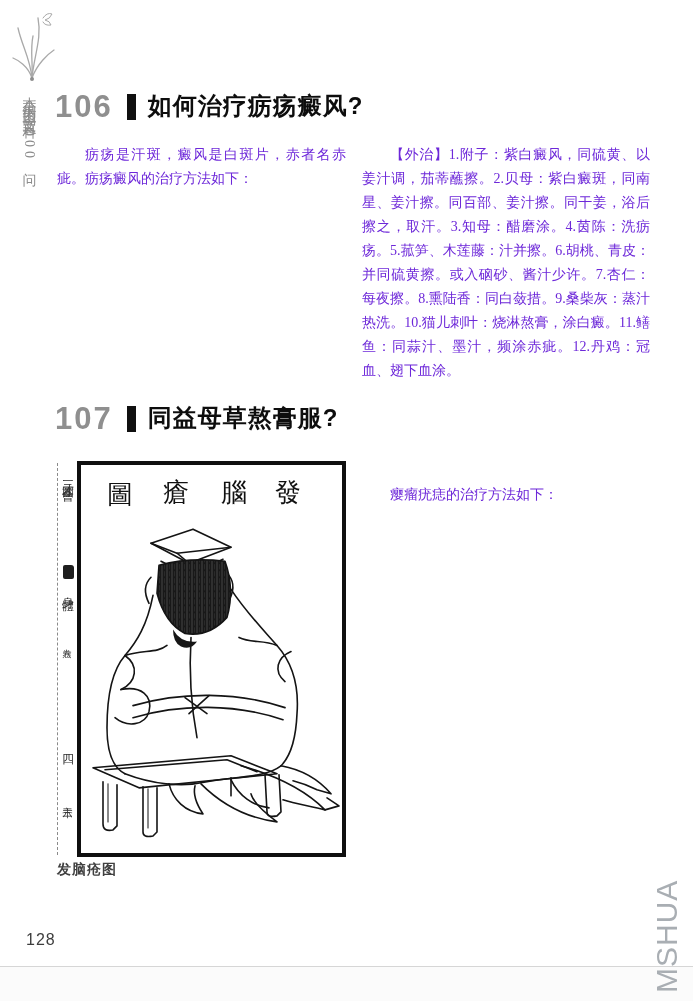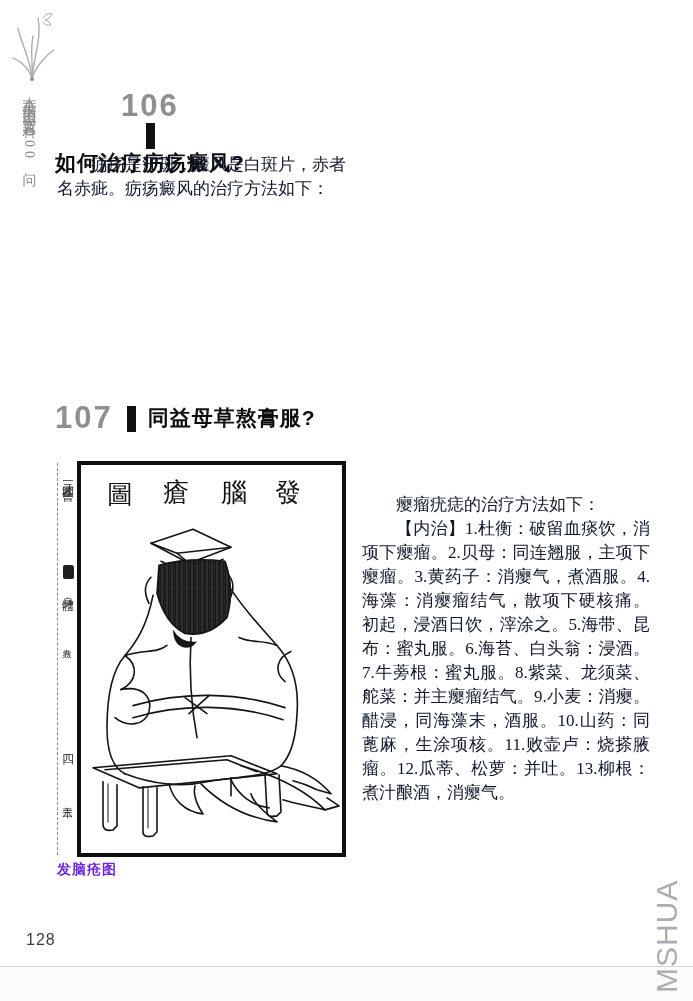--- a/index.html
+++ b/index.html
@@ -8,24 +8,24 @@
 
   
   .spine-plant{position:absolute;left:10px;top:6px;}
   .spine-title{position:absolute;left:20px;top:86px;writing-mode:vertical-rl;text-orientation:mixed;
         font-size:14px;letter-spacing:4px;color:#8b8b8b;}
 
   
   .sec-header{position:absolute;display:flex;align-items:center;font-family:"Liberation Sans",sans-serif;}
   .sec-num{font-size:31px;font-weight:bold;color:#8f8f8f;letter-spacing:2px;line-height:1;}
   .sec-bar{width:9px;height:26px;background:#101010;margin:2px 12px 0 14px;}
-  .sec-title{font-size:21px;font-weight:bold;color:#0d0d0d;letter-spacing:1px;}
+  .sec-title{font-size:24px;font-weight:bold;color:#0d0d0d;letter-spacing:1px;}
 
   
-  .col{position:absolute;font-size:17px;line-height:24px;text-align:justify;color:#0f172a;margin-top:10px;}
+  .col{position:absolute;font-size:14px;line-height:24px;text-align:justify;color:#6d28d9;}
   .col p{margin:0;text-indent:2em;}
   .col-106-left{left:57px;top:143px;width:289px;}
   .col-106-right{left:362px;top:143px;width:288px;}
   .col-107-right{left:362px;top:483px;width:288px;}
 
   
   .woodcut{position:absolute;left:57px;top:461px;width:289px;height:396px;}
   .wc-gutter{position:absolute;left:0;top:2px;bottom:2px;width:20px;border-left:1px dashed #8a8a8a;}
   .wc-gutter .g{position:absolute;left:4px;writing-mode:vertical-rl;text-orientation:upright;
         font-size:12px;line-height:1;color:#2b2b2b;letter-spacing:3px;}
@@ -33,21 +33,21 @@
   .wc-seal{position:absolute;left:5px;top:102px;width:11px;height:14px;background:#1e1e1e;border-radius:2px 3px 2px 2px;}
   .wc-gutter .g-mid{top:124px;}
   .wc-gutter .g-small{top:178px;font-size:9px;letter-spacing:1px;color:#444;}
   .wc-gutter .g-num1{top:282px;}
   .wc-gutter .g-num2{top:336px;font-size:10px;letter-spacing:1px;}
   .wc-frame{position:absolute;left:20px;right:0;top:0;bottom:0;border:4px solid #0f0f0f;background:#fff;}
   .wc-art{width:100%;height:100%;display:block;}
   .wc-title-text{font-family:"Liberation Serif",serif;font-size:26px;fill:#111;}
 
   .caption{position:absolute;left:57px;top:861px;font-family:Liberation Sans, sans-serif;
-        font-weight:bold;font-size:14px;color:#6d28d9;letter-spacing:1px;}
+        font-weight:bold;font-size:14px;color:#404040;letter-spacing:1px;}
 
   
   .page-num{position:absolute;left:26px;top:931px;font-family:"Liberation Sans",sans-serif;
         font-size:16px;color:#3d3d3d;letter-spacing:1px;text-align:center;}
   .bottom-rule{position:absolute;left:0;right:0;top:966px;border-top:1px solid #d6d6d6;}
   .bottom-area{position:absolute;left:0;right:0;top:967px;bottom:0;background:#fbfbfb;}
   .watermark{position:absolute;left:600px;top:903px;width:140px;height:40px;
         transform:rotate(-90deg);font-family:"Liberation Sans",sans-serif;
         font-size:30px;font-weight:normal;color:#a9aeb3;letter-spacing:1px;}
 </style>
@@ -62,28 +62,31 @@
       <path d="M22,72 C24,50 32,32 28,12"></path>
       <path d="M22,72 C27,58 38,48 44,44"></path>
       <path d="M22,72 C18,60 8,54 3,52"></path>
       <path d="M22,72 C23,56 20,44 23,30"></path>
       <path d="M33,12 q4,-6 9,-4 q-2,5 -7,6 q5,1 6,5 q-6,1 -8,-3" stroke-width="1"></path>
     </g>
     <circle cx="22" cy="73" r="2" fill="#8d8d8d"></circle>
   </svg>
   <div class="spine-title">本草纲目图文百科1000问</div>
 
-  <div class="sec-header" style="left:55px;top:90px;flex-direction:column;">
+  <div class="sec-header" style="left:55px;top:90px;">
     <span class="sec-num">106</span>
     <span class="sec-bar"></span>
     <span class="sec-title">如何治疗疬疡癜风?</span>
   </div>
 
   <div class="col col-106-left">
     <p>疬疡是汗斑，癜风是白斑片，赤者名赤疵。疬疡癜风的治疗方法如下：</p>
+  </div>
+  <div class="col col-106-right">
+    <p>【外治】1.附子：紫白癜风，同硫黄、以姜汁调，茄蒂蘸擦。2.贝母：紫白癜斑，同南星、姜汁擦。同百部、姜汁擦。同干姜，浴后擦之，取汗。3.知母：醋磨涂。4.茵陈：洗疬疡。5.菰笋、木莲藤：汁并擦。6.胡桃、青皮：并同硫黄擦。或入硇砂、酱汁少许。7.杏仁：每夜擦。8.熏陆香：同白蔹措。9.桑柴灰：蒸汁热洗。10.猫儿刺叶：烧淋熬膏，涂白癜。11.鳝鱼：同蒜汁、墨汁，频涂赤疵。12.丹鸡：冠血、翅下血涂。</p>
   </div>
 
   <div class="sec-header" style="left:55px;top:402px;">
     <span class="sec-num">107</span>
     <span class="sec-bar"></span>
     <span class="sec-title">同益母草熬膏服?</span>
   </div>
 
   <div class="woodcut">
     <div class="wc-gutter">
@@ -154,21 +157,20 @@
           <path d="M244,344 L258,340 L246,332"></path>
           <path d="M120,318 C140,338 166,352 196,356 C180,344 172,336 170,328"></path>
         </g>
       </svg>
     </div>
   </div>
   <div class="caption">发脑疮图</div>
 
   <div class="col col-107-right">
     <p>瘿瘤疣痣的治疗方法如下：</p>
-    <p>【内治】1.杜衡：破留血痰饮，消项下瘿瘤。2.贝母：同连翘服，主项下瘿瘤。3.黄药子：消瘿气，煮酒服。4.海藻：消瘿瘤结气，散项下硬核痛。初起，浸酒日饮，滓涂之。5.海带、昆布：蜜丸服。6.海苔、白头翁：浸酒。7.牛蒡根：蜜丸服。8.紫菜、龙须菜、舵菜：并主瘿瘤结气。9.小麦：消瘿。醋浸，同海藻末，酒服。10.山药：同蓖麻，生涂项核。11.败壶卢：烧搽腋瘤。12.瓜蒂、松萝：并吐。13.柳根：煮汁酿酒，消瘿气。</p>
   </div>
 
   <div class="page-num">128</div>
   <div class="bottom-area"></div>
   <div class="bottom-rule"></div>
   <div class="watermark">MSHUA</div>
 
 </div>
 
 </body></html>

